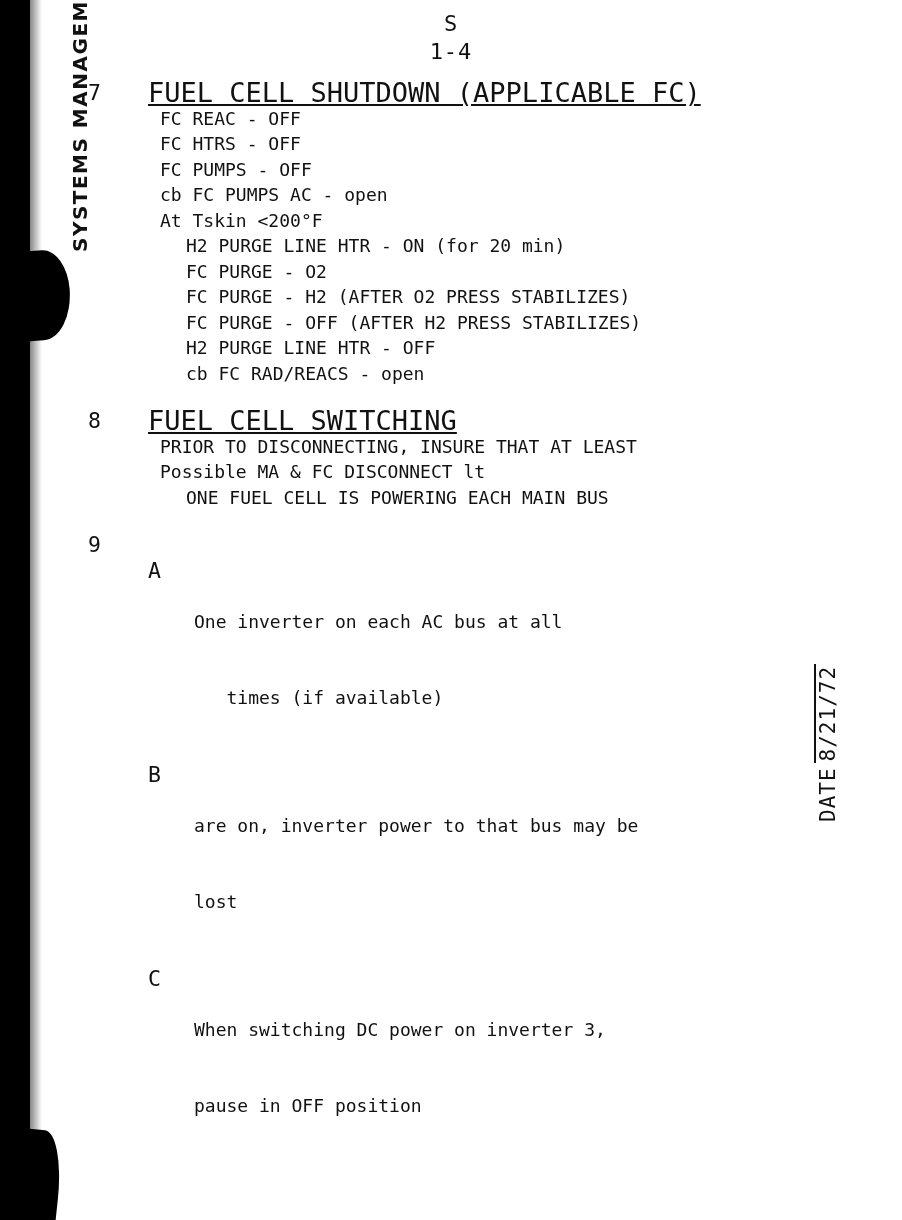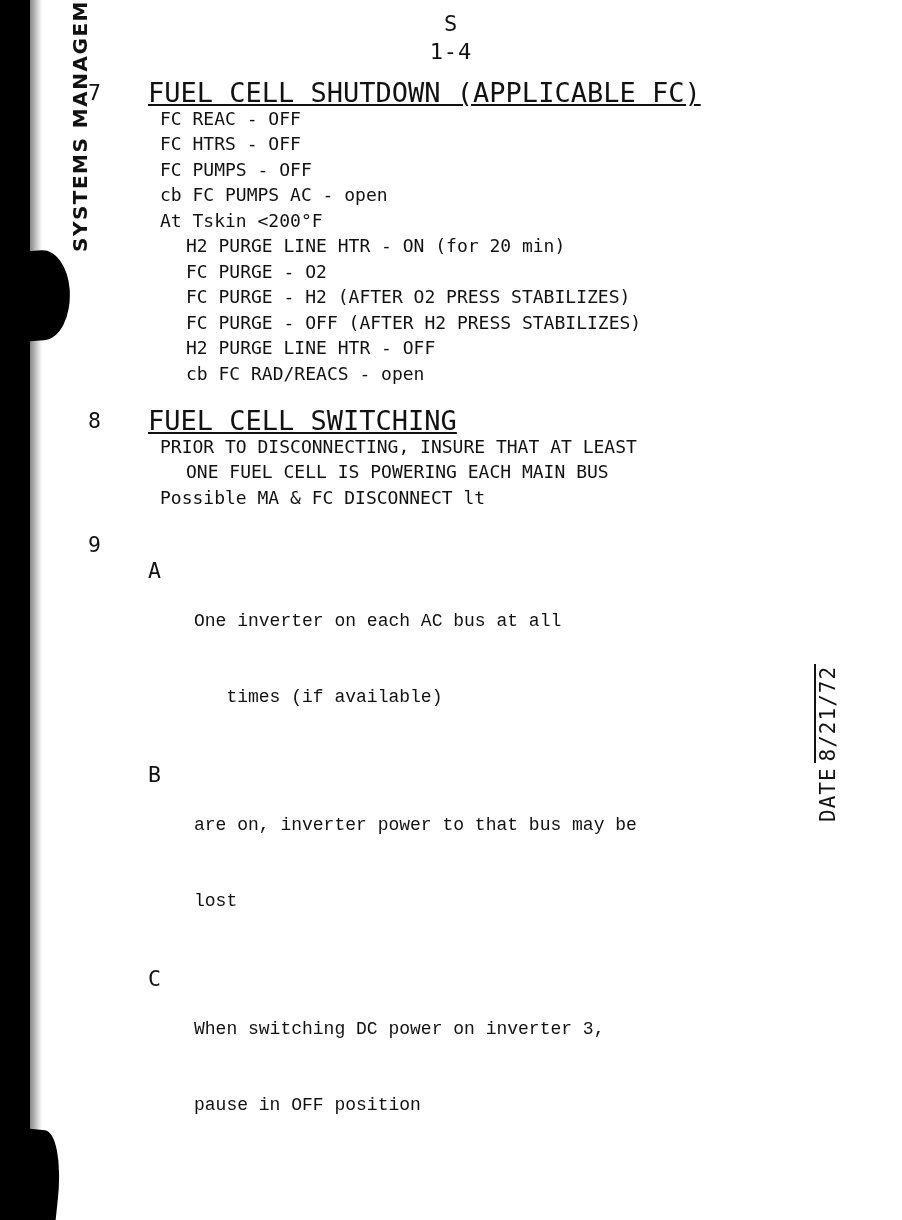--- a/index.html
+++ b/index.html
@@ -149,21 +149,21 @@
 
   .lettered {
     display: flex;
     align-items: flex-start;
   }
   .letter {
     width: 34px;
     flex: 0 0 34px;
     white-space: pre;
   }
-  .lettertext { white-space: pre; font-family: Liberation Mono, monospace; }
+  .lettertext { white-space: pre; }
 </style>
 </head>
 <body>
 
 <div class="page">
 
   <div class="binding-edge"></div>
   <div class="binding-fade"></div>
   <div class="binding-notch"></div>
   <div class="binding-notch2"></div>
@@ -201,22 +201,22 @@
       </div>
     </div>
 
     <div class="block">
       <div class="row">
         <div class="num">8</div>
         <div class="title">FUEL CELL SWITCHING</div>
       </div>
       <div class="lines">
         <div class="line">PRIOR TO DISCONNECTING, INSURE THAT AT LEAST</div>
+        <div class="line">Possible MA &amp; FC DISCONNECT lt</div>
         <div class="line indent1">ONE FUEL CELL IS POWERING EACH MAIN BUS</div>
-        <div class="line">Possible MA &amp; FC DISCONNECT lt</div>
       </div>
     </div>
 
     <div class="block">
       <div class="row">
         <div class="num">9</div>
       </div>
       <div class="lines">
 
         <div class="lettered">

